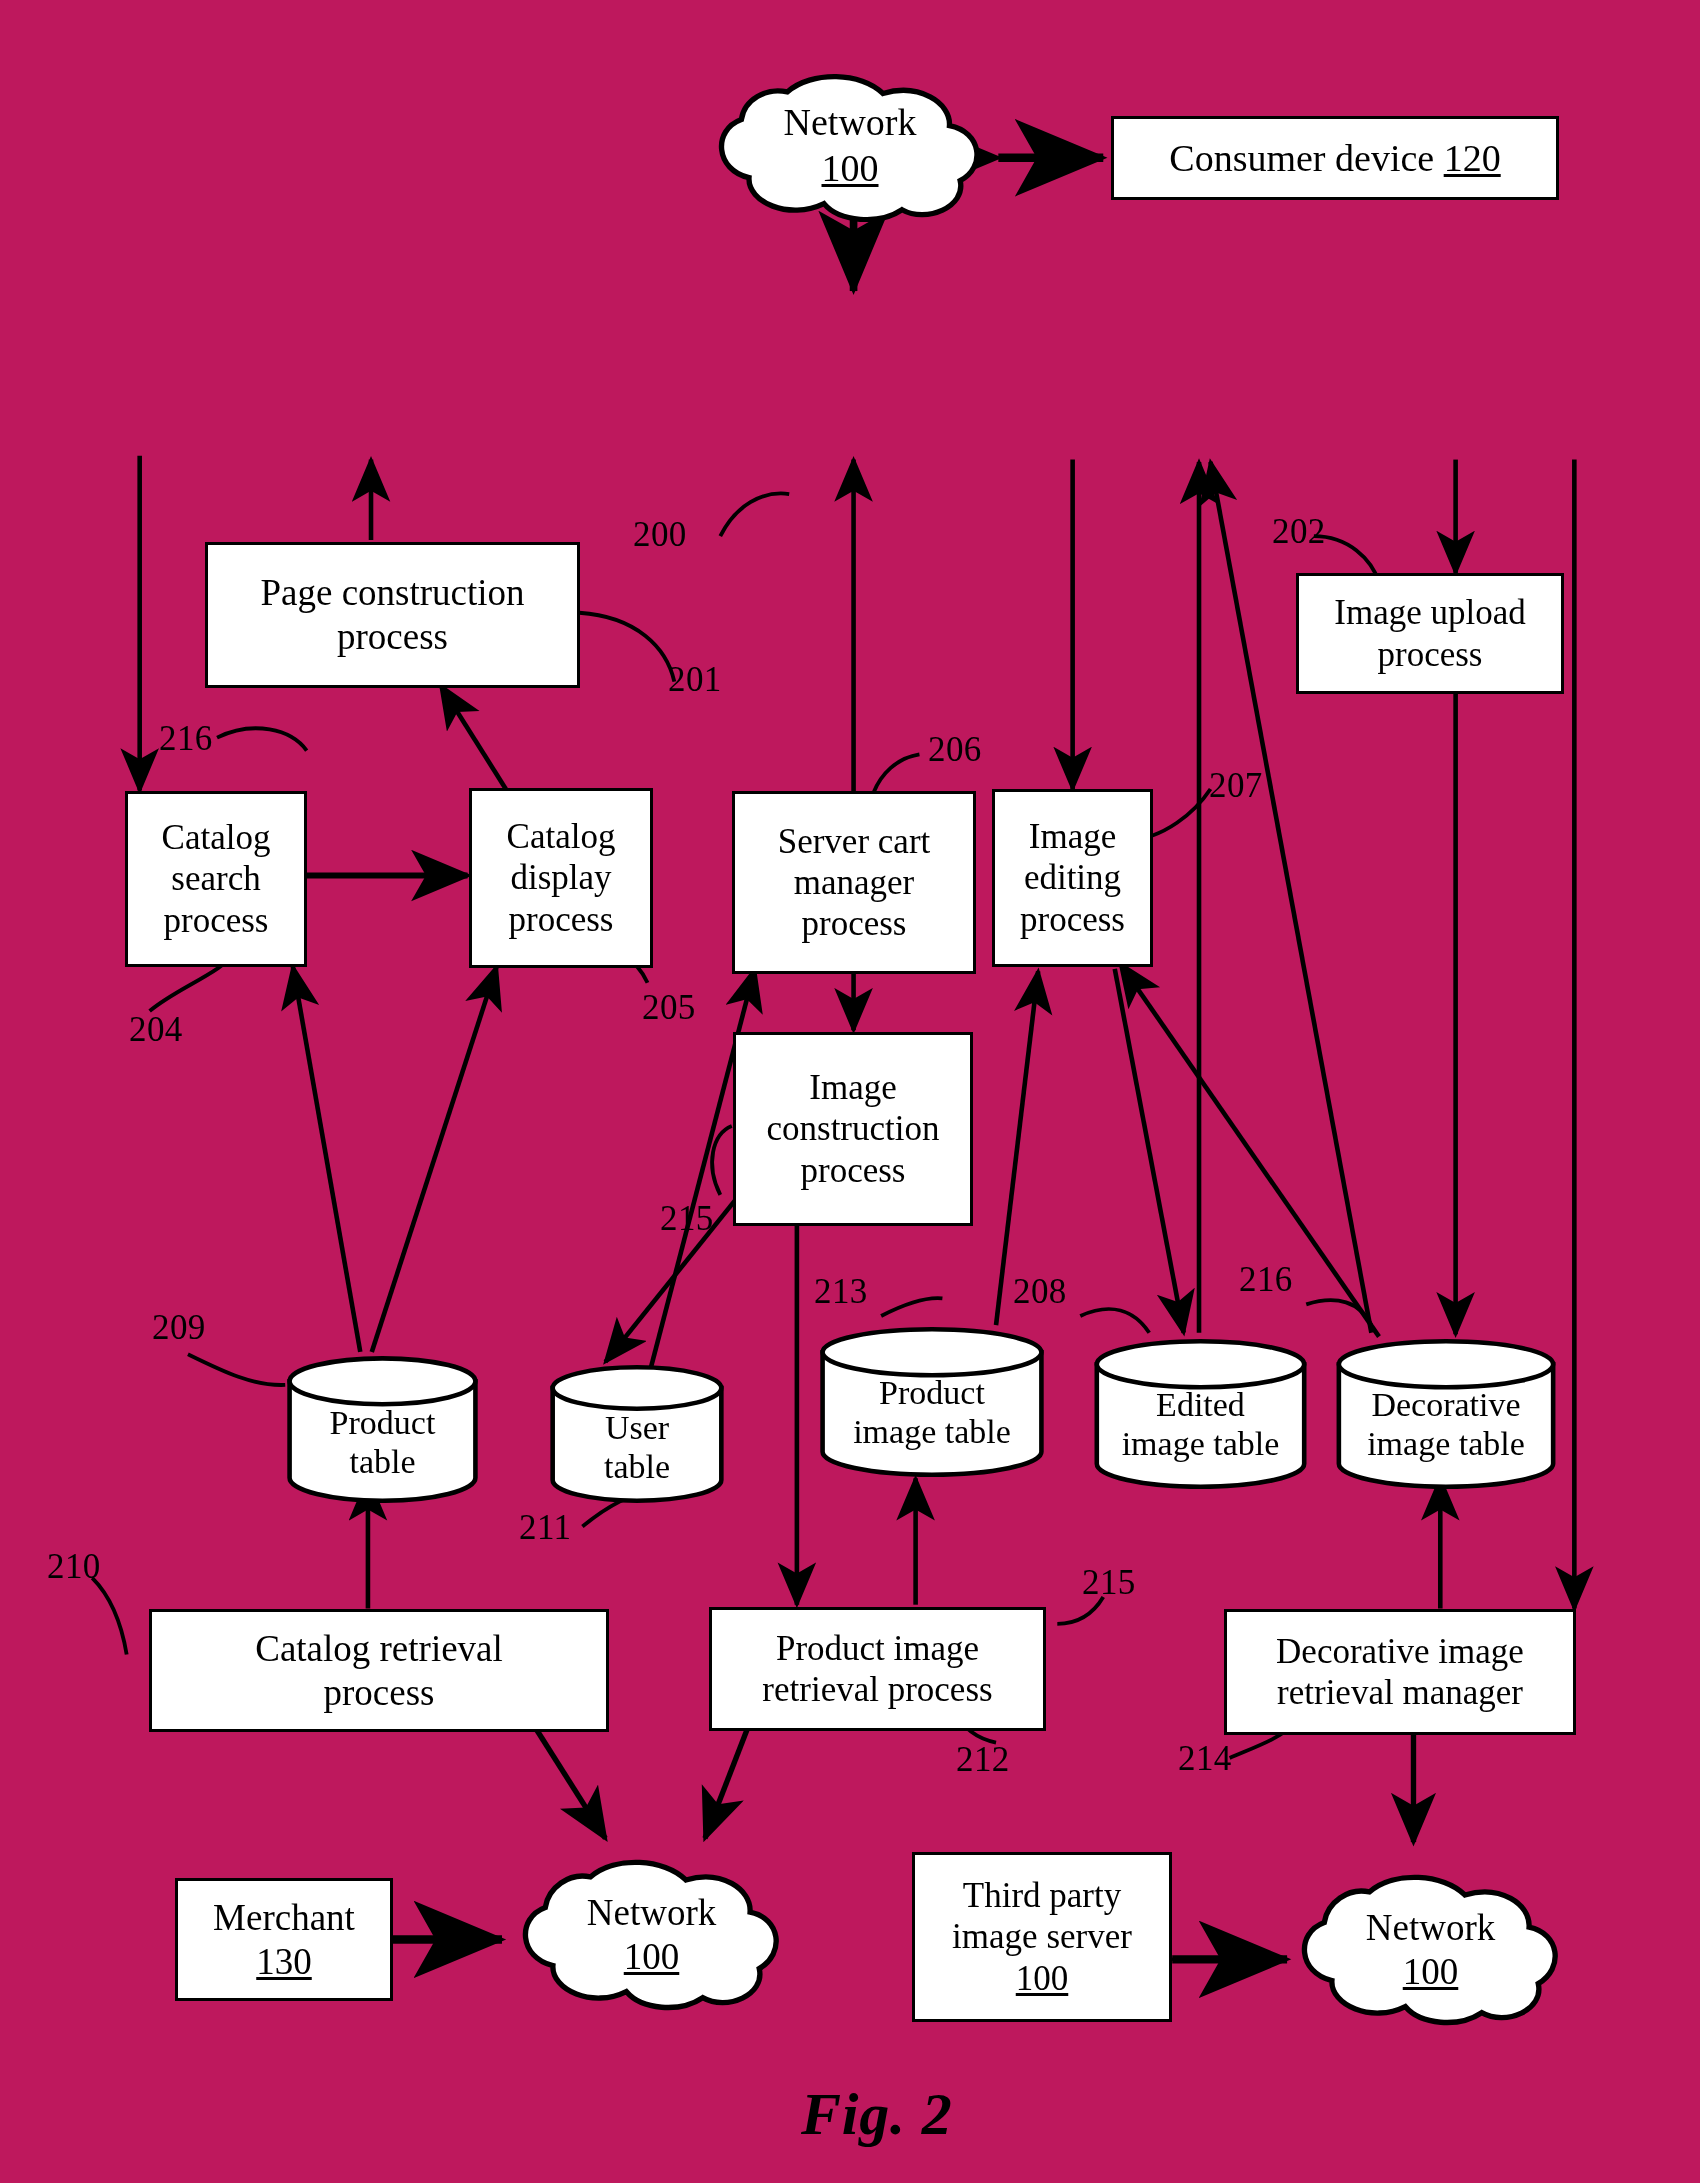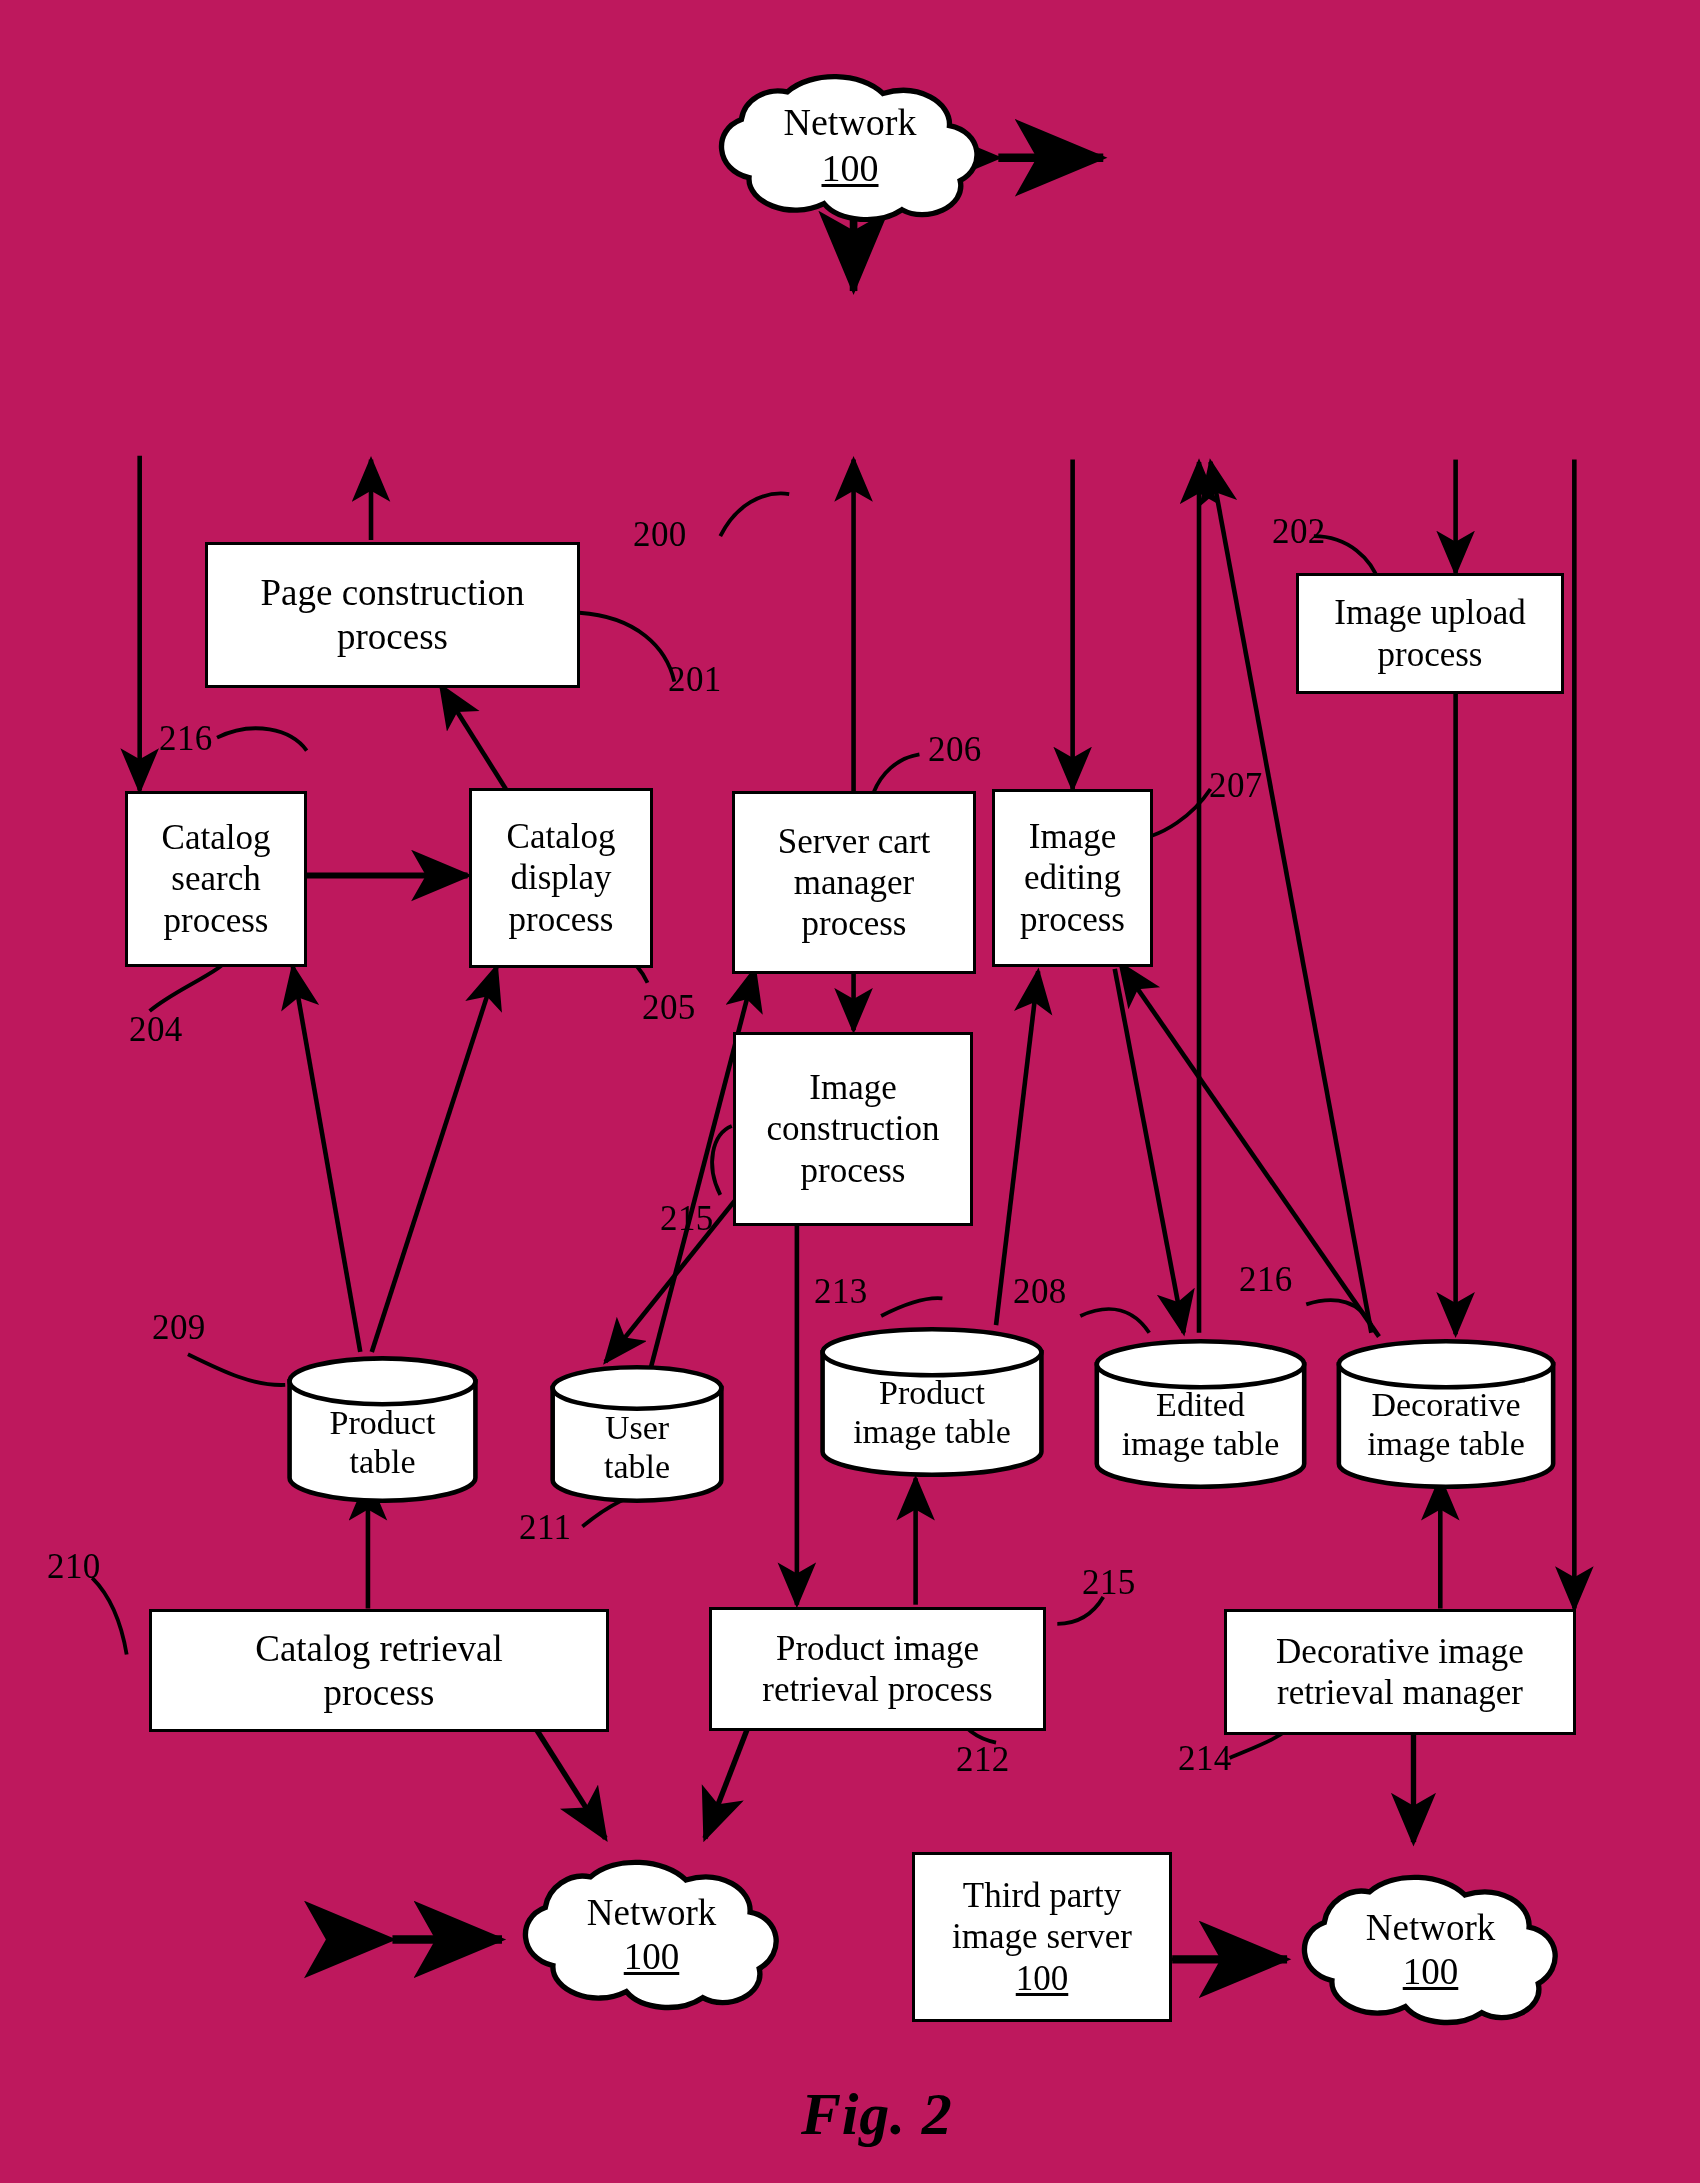--- a/index.html
+++ b/index.html
@@ -186,20 +186,23 @@
   <div class="cloud" style="left:697px; top:69px; width:306px; height:153px; font-size:38px;">
     <svg viewBox="0 0 400 200" style="position:absolute;left:0;top:0;width:306px;height:153px;">
       <path d="M118,30 C150,2 215,4 243,32 C290,18 332,44 330,74
                C372,82 378,128 344,146 C352,180 300,202 268,184
                C238,204 186,200 166,176 C120,198 66,174 68,142
                C24,132 20,80 58,66 C62,40 90,24 118,30 Z" fill="#fff" stroke="#000" stroke-width="7"></path>
     </svg>
     <span class="cloudtext"><span>Network</span><br><span class="u">100</span></span>
   </div>
 
+  <div class="node boxnode" style="left:1111px; top:116px; width:448px; height:84px; font-size:38px;">
+    <span class="lbl"><span>Consumer device </span><span class="u">120</span></span>
+  </div>
 
 
   <div class="node boxnode" style="left:205px; top:542px; width:375px; height:146px; font-size:37px;">
     <span class="lbl">Page construction
 process</span>
   </div>
 
   <div class="node boxnode" style="left:1296px; top:573px; width:268px; height:121px; font-size:35px;">
     <span class="lbl">Image upload
 process</span>
@@ -288,20 +291,23 @@
   <div class="node boxnode" style="left:709px; top:1607px; width:337px; height:124px; font-size:35px;">
     <span class="lbl">Product image
 retrieval process</span>
   </div>
 
   <div class="node boxnode" style="left:1224px; top:1609px; width:352px; height:126px; font-size:35px;">
     <span class="lbl">Decorative image
 retrieval manager</span>
   </div>
 
+  <div class="node boxnode" style="left:175px; top:1878px; width:218px; height:123px; font-size:37px;">
+    <span class="lbl"><span>Merchant</span><br><span class="u">130</span></span>
+  </div>
 
   <div class="cloud" style="left:502px; top:1854px; width:299px; height:162px; font-size:37px;">
     <svg viewBox="0 0 390 212" style="position:absolute;left:0;top:0;width:299px;height:162px;">
       <path d="M115,30 C148,2 212,6 240,34 C286,20 326,46 324,76
                C364,84 370,130 336,150 C344,184 294,206 262,188
                C232,208 182,204 162,180 C118,202 64,178 66,146
                C22,136 18,84 56,70 C60,44 87,24 115,30 Z" fill="#fff" stroke="#000" stroke-width="7"></path>
     </svg>
     <span class="cloudtext"><span>Network</span><br><span class="u">100</span></span>
   </div>

